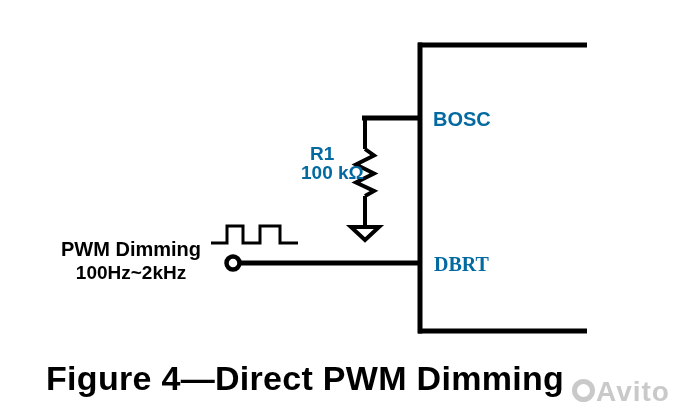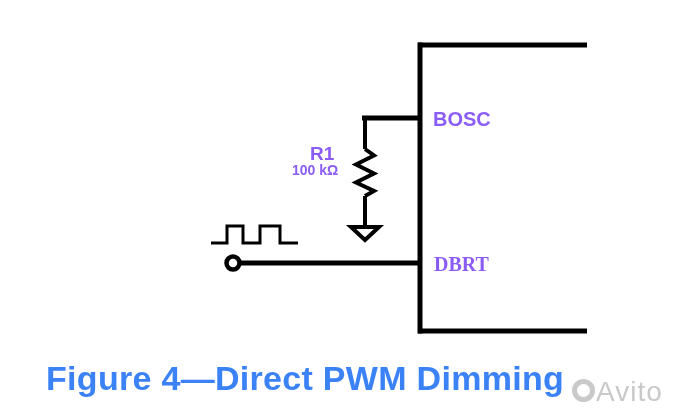--- a/index.html
+++ b/index.html
@@ -17,48 +17,48 @@
   }
   .schematic {
     position: absolute;
     left: 0;
     top: 0;
     width: 678px;
     height: 413px;
   }
   .lbl {
     position: absolute;
-    color: #8b5cf6;
+    color: #0369a1;
     font-weight: bold;
     line-height: 1;
     white-space: nowrap;
   }
   .lbl-bosc   { left: 433px; top: 109px; font-size: 20px; }
   .lbl-dbrt   { left: 434px; top: 254px; font-size: 20px; font-family: Liberation Serif, serif; }
   .lbl-chip   { left: 482px; top: 176px; font-size: 26px; letter-spacing: 0.5px; }
   .lbl-r1     { left: 310px; top: 144px; font-size: 19px; text-align: center; }
-  .lbl-rval   { left: 292px; top: 163px; font-size: 14px; }
+  .lbl-rval   { left: 301px; top: 163px; font-size: 19px; }
   .pwm-block {
     position: absolute;
     left: 48px;
     top: 239px;
     width: 166px;
     text-align: center;
     color: #000000;
     font-weight: bold;
   }
   .pwm-line1 { font-size: 20px; line-height: 1; }
   .pwm-line2 { font-size: 19px; line-height: 1; margin-top: 4px; }
   .caption {
     position: absolute;
     left: 46px;
     top: 361px;
     font-size: 34px;
     font-weight: bold;
-    color: #3b82f6;
+    color: #000000;
     letter-spacing: 0.3px;
     line-height: 1;
     white-space: nowrap;
     z-index: 2;
   }
   .watermark {
     position: absolute;
     left: 556px;
     top: 368px;
     width: 122px;
@@ -73,21 +73,21 @@
     height: 13px;
     border: 5px solid #c9c9c9;
     border-radius: 50%;
     box-shadow: 0 0 0 1px #ffffff;
   }
   .wm-text {
     position: absolute;
     left: 40px;
     top: 10px;
     font-size: 28px;
-    font-weight: normal;
+    font-weight: bold;
     line-height: 1;
     color: #c9c9c9;
     letter-spacing: 1px;
     text-shadow: 1px 1px 0 #ffffff, -1px -1px 0 #ffffff, 1px -1px 0 #ffffff, -1px 1px 0 #ffffff;
   }
 </style>
 </head>
 <body>
 
 <div class="canvas">
@@ -115,20 +115,24 @@
     <line x1="240" y1="263" x2="422" y2="263" stroke-width="5" stroke="#000000"></line>
 
     <circle cx="233" cy="263" r="6.5" fill="#ffffff" stroke-width="4.5" stroke="#000000"></circle>
   </svg>
 
   <div class="lbl lbl-bosc">BOSC</div>
   <div class="lbl lbl-dbrt">DBRT</div>
   <div class="lbl lbl-r1">R1</div>
   <div class="lbl lbl-rval">100 kΩ</div>
 
+  <div class="pwm-block">
+    <div class="pwm-line1">PWM Dimming</div>
+    <div class="pwm-line2">100Hz~2kHz</div>
+  </div>
 
   <div class="watermark">
     <span class="wm-ring"></span>
     <span class="wm-text">Avito</span>
   </div>
 
   <div class="caption">Figure 4—Direct PWM Dimming</div>
 
 </div>
 

